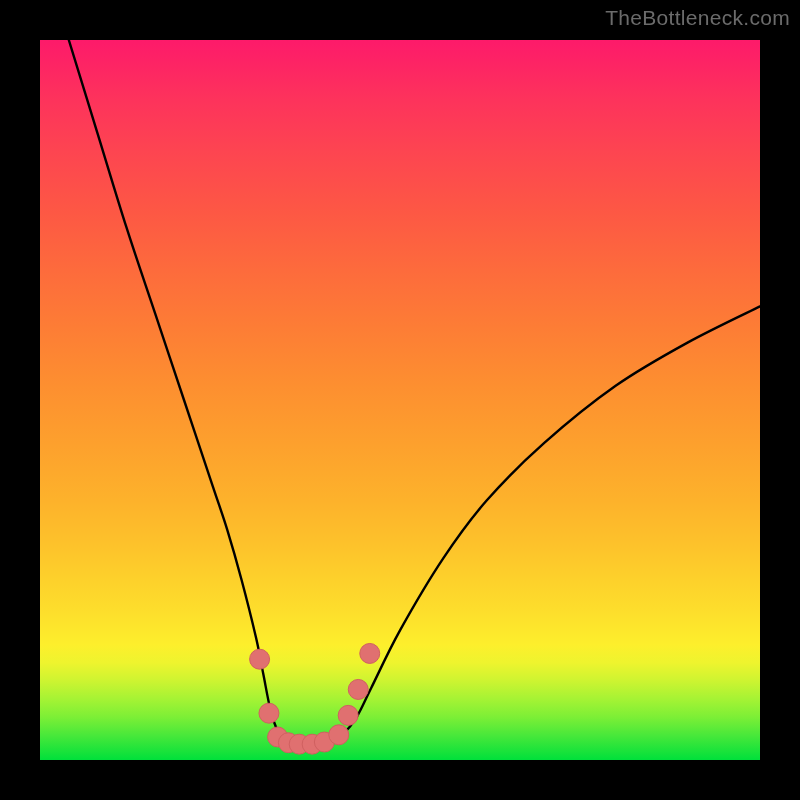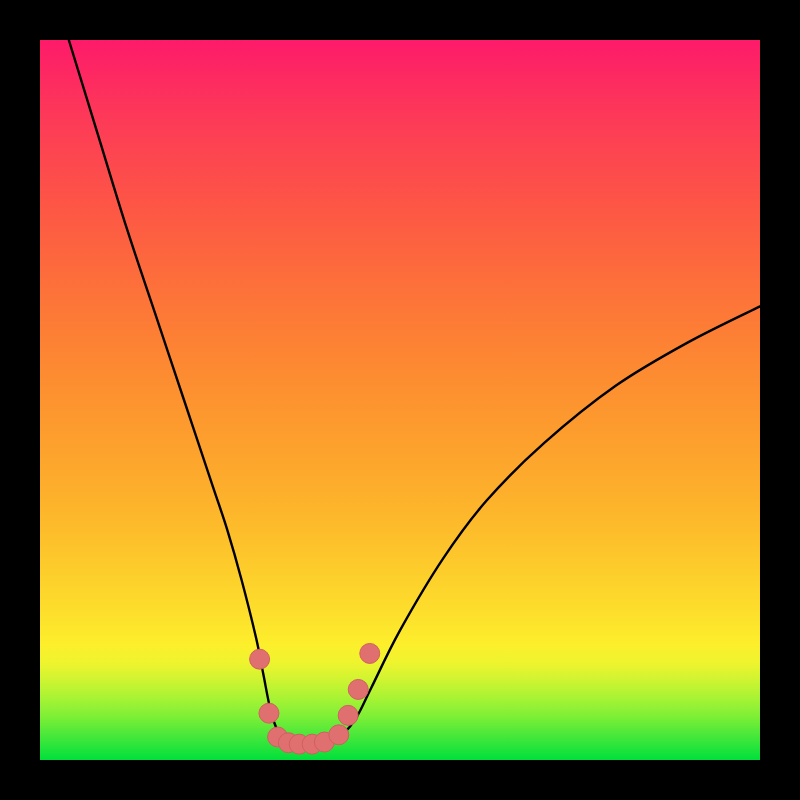--- a/index.html
+++ b/index.html
@@ -64,20 +64,21 @@
     left: 0;
     top: 0;
     width: 720px;
     height: 720px;
   }
 </style>
 </head>
 <body>
 
 <div class="frame">
+  <div class="watermark">TheBottleneck.com</div>
   <div class="plot">
     <svg class="curves" viewBox="0 0 720 720" preserveAspectRatio="none">
       <path id="curve-path" fill="none" stroke-width="2.4" stroke-linecap="round" d="M 28.80 0.00 C 33.60 15.60, 48.00 62.40, 57.60 93.60 C 67.20 124.80, 76.80 157.20, 86.40 187.20 C 96.00 217.20, 105.60 244.80, 115.20 273.60 C 124.80 302.40, 134.40 331.20, 144.00 360.00 C 153.60 388.80, 165.60 424.80, 172.80 446.40 C 180.00 468.00, 182.40 474.00, 187.20 489.60 C 192.00 505.20, 196.80 522.00, 201.60 540.00 C 206.40 558.00, 212.40 582.00, 216.00 597.60 C 219.60 613.20, 220.80 621.60, 223.20 633.60 C 225.60 645.60, 228.00 660.00, 230.40 669.60 C 232.80 679.20, 235.20 685.80, 237.60 691.20 C 240.00 696.60, 241.20 699.60, 244.80 702.00 C 248.40 704.40, 254.40 705.00, 259.20 705.60 C 264.00 706.20, 268.80 705.84, 273.60 705.60 C 278.40 705.36, 283.20 705.96, 288.00 704.16 C 292.80 702.36, 297.60 699.36, 302.40 694.80 C 307.20 690.24, 312.00 684.60, 316.80 676.80 C 321.60 669.00, 324.00 662.40, 331.20 648.00 C 338.40 633.60, 348.00 612.00, 360.00 590.40 C 372.00 568.80, 388.80 540.00, 403.20 518.40 C 417.60 496.80, 429.60 480.00, 446.40 460.80 C 463.20 441.60, 482.40 422.40, 504.00 403.20 C 525.60 384.00, 552.00 362.40, 576.00 345.60 C 600.00 328.80, 624.00 315.60, 648.00 302.40 C 672.00 289.20, 708.00 272.40, 720.00 266.40" stroke="#000000"></path>
       <g id="marker-group">
           <circle cx="219.60" cy="619.20" r="10" fill="#e07070" stroke="#d06060" stroke-width="1"></circle>
           <circle cx="228.96" cy="673.20" r="10" fill="#e07070" stroke="#d06060" stroke-width="1"></circle>
           <circle cx="237.60" cy="696.96" r="10" fill="#e07070" stroke="#d06060" stroke-width="1"></circle>
           <circle cx="248.40" cy="702.72" r="10" fill="#e07070" stroke="#d06060" stroke-width="1"></circle>
           <circle cx="259.20" cy="704.16" r="10" fill="#e07070" stroke="#d06060" stroke-width="1"></circle>
           <circle cx="272.16" cy="704.16" r="10" fill="#e07070" stroke="#d06060" stroke-width="1"></circle>

